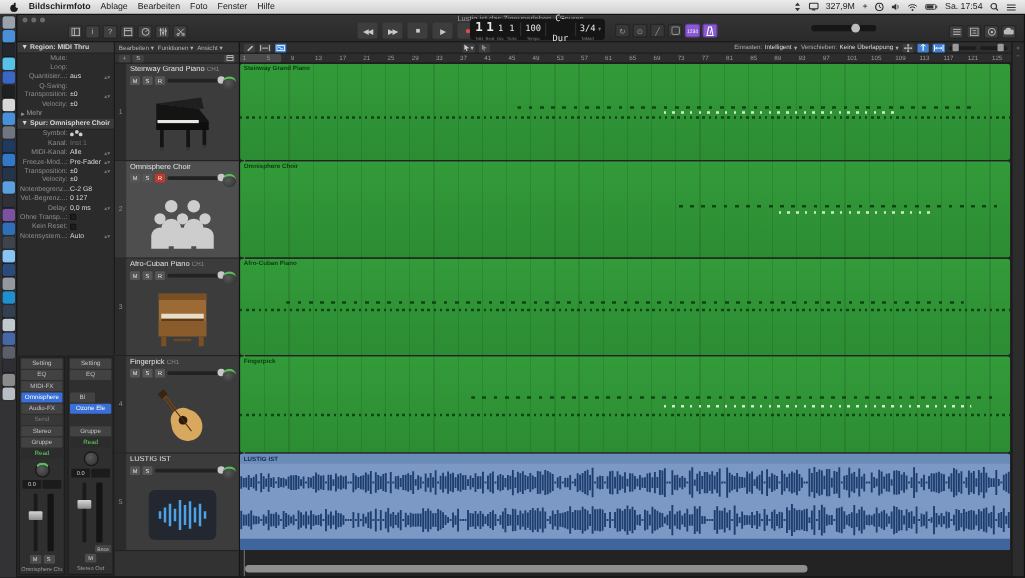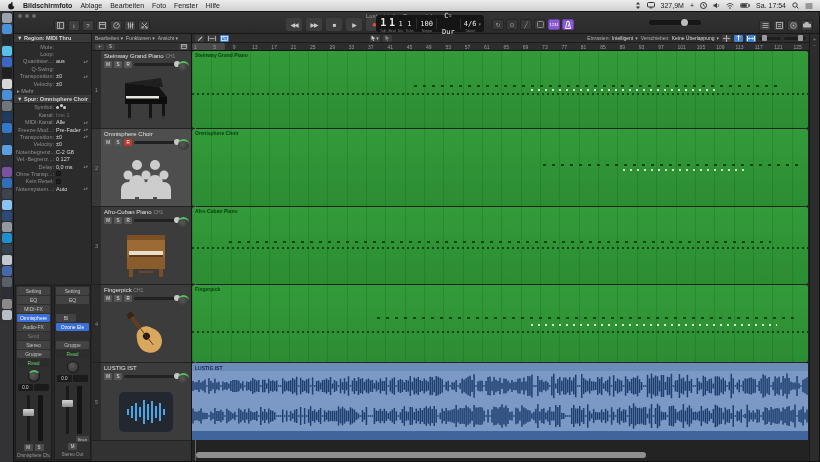--- a/index.html
+++ b/index.html
@@ -331,21 +331,21 @@
     <div id="lcd">
       <span class="lcdcell"><span class="lcdbig">1</span><span class="lcdlab">Takt</span></span>
       <span class="lcdcell"><span class="lcdbig">1</span><span class="lcdlab">Beat</span></span>
       <span class="lcdcell"><span class="lcdsm">1</span><span class="lcdlab">Div.</span></span>
       <span class="lcdcell"><span class="lcdsm">1</span><span class="lcdlab">Ticks</span></span>
       <span class="lcddiv"></span>
       <span class="lcdcell"><span class="lcdsm">100</span><span class="lcdlab">Tempo</span></span>
       <span class="lcddiv"></span>
       <span class="lcdcell"><span class="lcdsm">C-Dur</span><span class="lcdlab">Tonart</span></span>
       <span class="lcddiv"></span>
-      <span class="lcdcell"><span class="lcdsm">4/6</span><span class="lcdlab">Taktart</span></span>
+      <span class="lcdcell"><span class="lcdsm">3/4</span><span class="lcdlab">Taktart</span></span>
       <span class="chev">▾</span>
     </div>
 
     <div id="modes">
       <span class="mbtn">↻</span>
       <span class="mbtn">⊙</span>
       <span class="mbtn">╱</span>
       <span class="mbtn">
         <svg width="7" height="7" viewBox="0 0 7 7">
             <rect x="0.5" y="0.5" width="6" height="6" rx="1" fill="none" stroke="#9a9a9a" stroke-width="0.8"></rect>

